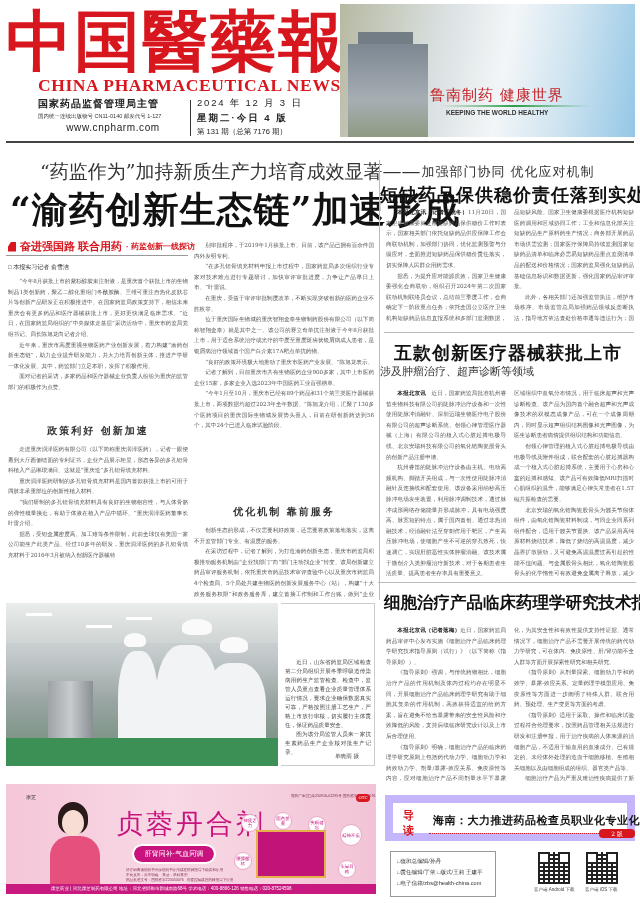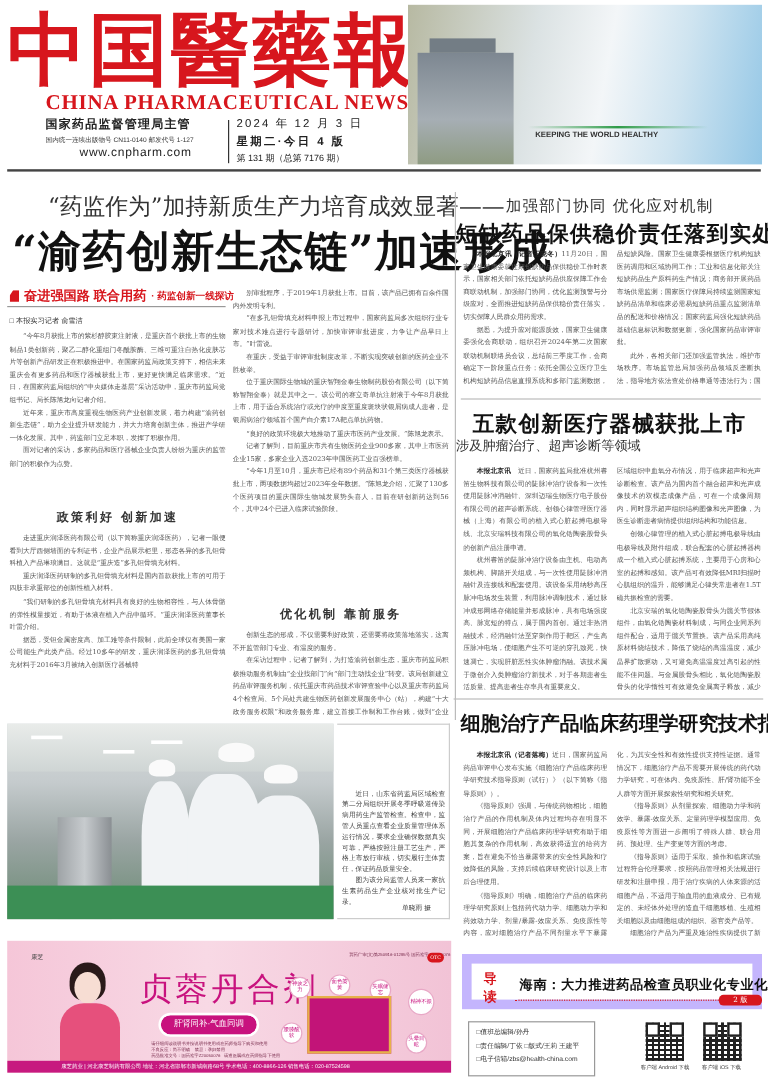--- a/index.html
+++ b/index.html
@@ -102,20 +102,21 @@
 </div>
 <div class="abs mast-sep"></div>
 <div class="abs mast-date">
   <div class="d1">2024 年 12 月 3 日</div>
   <div class="d2">星期二·今日 4 版</div>
   <div class="d3">第 131 期（总第 7176 期）</div>
 </div>
 
 <div class="abs ad-top">
   <div class="bld"></div>
+  <div class="ad-slogan">鲁南制药  健康世界</div>
   <div class="ad-swoosh"></div>
   <div class="ad-sub">KEEPING THE WORLD HEALTHY</div>
 </div>
 
 <div class="abs rule-top"></div>
 
 <div class="abs kicker">“药监作为”加持新质生产力培育成效显著——</div>
 <div class="abs headline">“渝药创新生态链”加速形成</div>
 
 <div class="abs section-tag">

